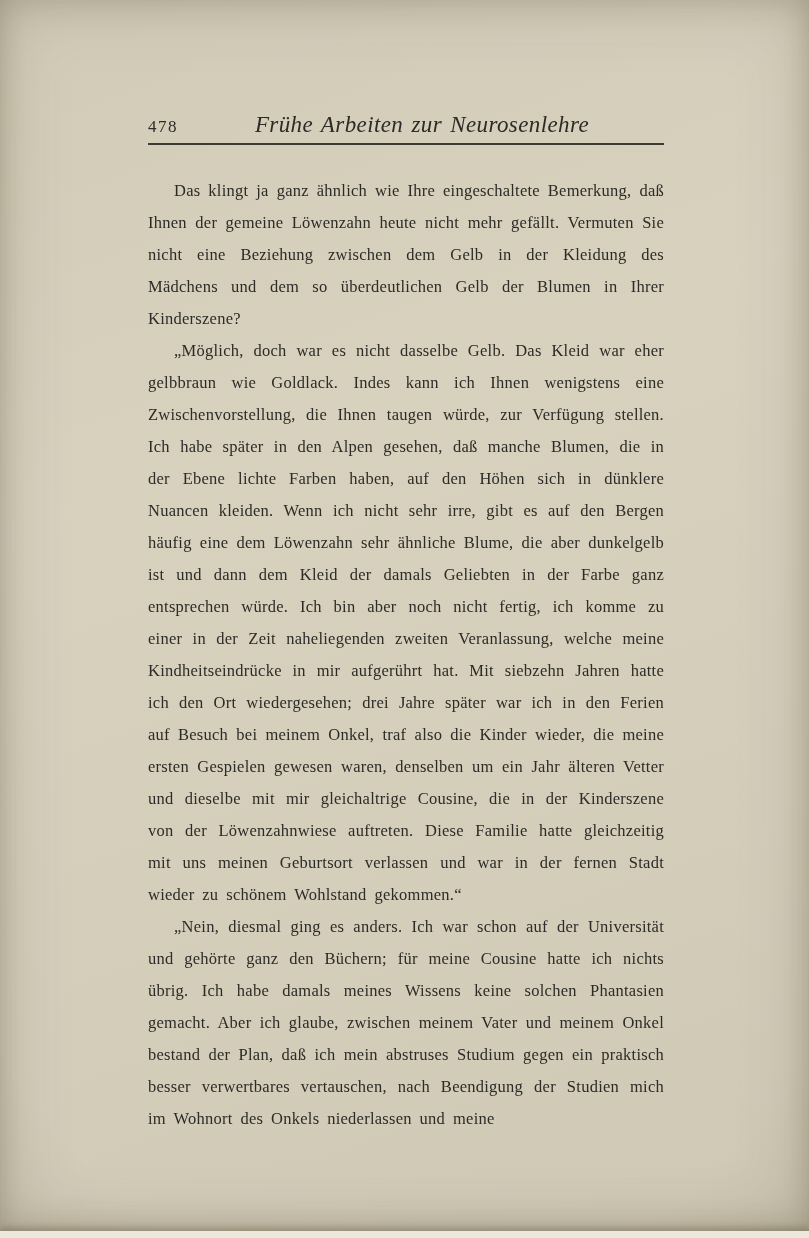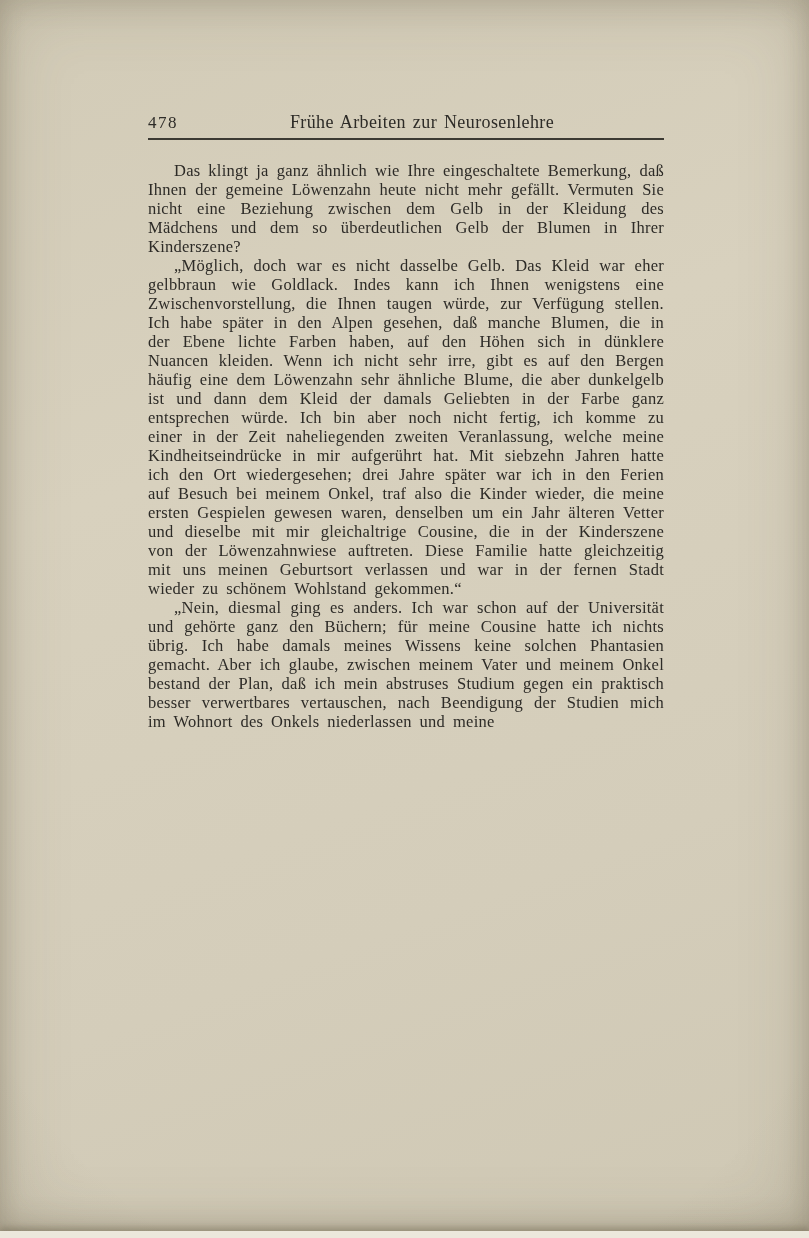--- a/index.html
+++ b/index.html
@@ -40,42 +40,43 @@
     left: 148px;
     top: 112px;
     width: 516px;
     color: #2d2b27;
   }
   .header {
     display: flex;
     align-items: baseline;
     border-bottom: 2px solid #3c3a33;
     padding-bottom: 5px;
-    margin-bottom: 21px;
+    margin-bottom: 30px;
     justify-content: flex-end;
   }
   .pagenum {
     font-size: 17px;
     letter-spacing: 1.5px;
     min-width: 46px;
   }
   .running-title {
     flex: 1;
     text-align: center;
-    font-size: 18px;
+    font-style: italic;
+    font-size: 23px;
     letter-spacing: 0.4px;
     word-spacing: 2px;
   }
   .header-spacer {
     min-width: 14px;
   }
   .body p {
     margin: 0;
     font-size: 16.5px;
-    line-height: 19px;
+    line-height: 32px;
     text-align: justify;
     text-indent: 26px;
     letter-spacing: 0.25px;
     word-spacing: 3.5px;
     color: #2d2b27;
   }
 </style>
 </head>
 <body>
 

